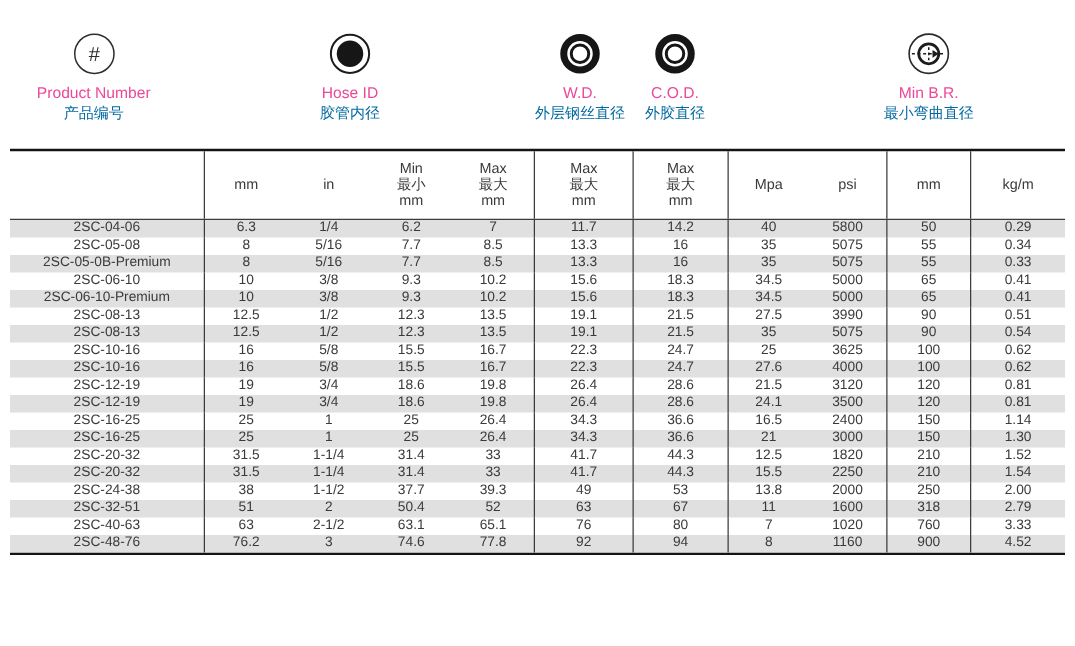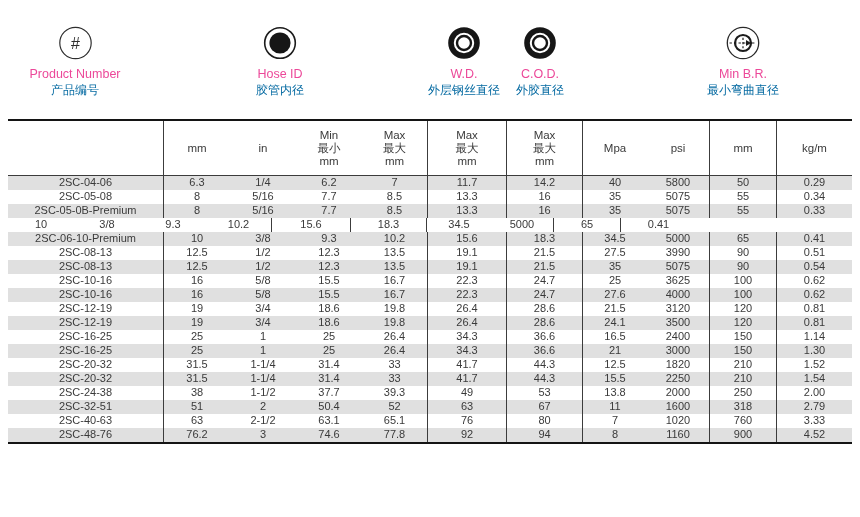--- a/index.html
+++ b/index.html
@@ -167,20 +167,21 @@
           <div class="cell c3">7.7</div>
           <div class="cell c4 bR">8.5</div>
           <div class="cell c5 bR">13.3</div>
           <div class="cell c6 bR">16</div>
           <div class="cell c7">35</div>
           <div class="cell c8 bR">5075</div>
           <div class="cell c9 bR">55</div>
           <div class="cell c10">0.33</div>
         </div>
         <div class="row">
+          <div class="cell c0 bR">2SC-06-10</div>
           <div class="cell c1">10</div>
           <div class="cell c2">3/8</div>
           <div class="cell c3">9.3</div>
           <div class="cell c4 bR">10.2</div>
           <div class="cell c5 bR">15.6</div>
           <div class="cell c6 bR">18.3</div>
           <div class="cell c7">34.5</div>
           <div class="cell c8 bR">5000</div>
           <div class="cell c9 bR">65</div>
           <div class="cell c10">0.41</div>

